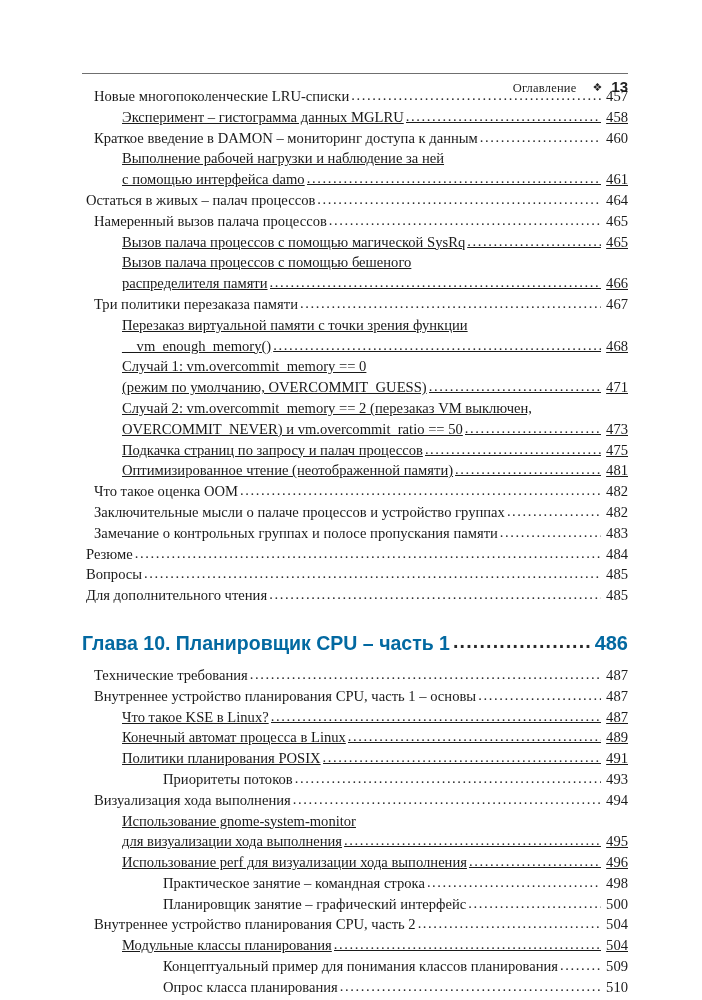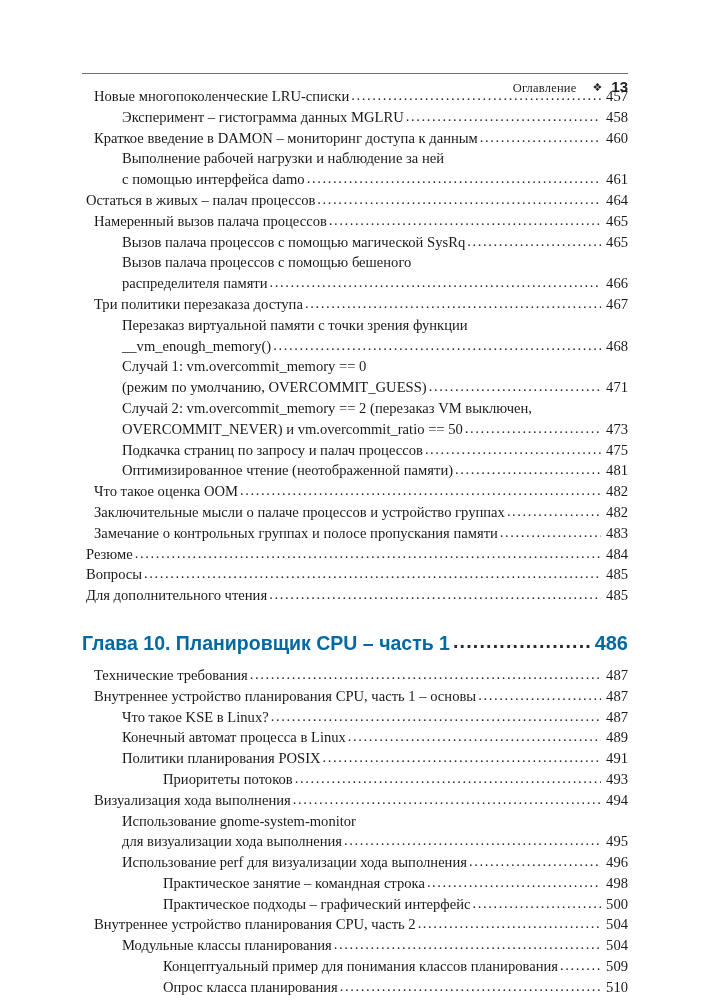--- a/index.html
+++ b/index.html
@@ -103,21 +103,21 @@
     text-align: right;
     min-width: 26px;
   }
   .cont-line {
     white-space: pre;
   }
 
   
   .lvl-1 { margin-left: 4px; }
   .lvl-2 { margin-left: 12px; }
-  .lvl-3 { margin-left: 40px; }
+  .lvl-3 { margin-left: 40px; text-decoration: underline; }
   .lvl-4 { margin-left: 81px; font-family: Liberation Serif, serif; }
 
   
   .chapter {
     font-family: "Liberation Sans", "DejaVu Sans", sans-serif;
     font-weight: bold;
     font-size: 19.5px;
     line-height: 26px;
     margin-top: 24px;
     margin-bottom: 9px;
@@ -203,21 +203,21 @@
         <div class="entry lvl-3">
           <div class="cont-line">Вызов палача процессов с помощью бешеного</div>
           <div class="entry-line">
             <span class="entry-text">распределителя памяти</span>
             <span class="leader"></span>
             <span class="page-num">466</span>
           </div>
         </div>
         <div class="entry lvl-2">
           <div class="entry-line">
-            <span class="entry-text">Три политики перезаказа доступа</span>
+            <span class="entry-text">Три политики перезаказа памяти</span>
             <span class="leader"></span>
             <span class="page-num">467</span>
           </div>
         </div>
         <div class="entry lvl-3">
           <div class="cont-line">Перезаказ виртуальной памяти с точки зрения функции</div>
           <div class="entry-line">
             <span class="entry-text">__vm_enough_memory()</span>
             <span class="leader"></span>
             <span class="page-num">468</span>
@@ -372,21 +372,21 @@
         </div>
         <div class="entry lvl-4">
           <div class="entry-line">
             <span class="entry-text">Практическое занятие – командная строка</span>
             <span class="leader"></span>
             <span class="page-num">498</span>
           </div>
         </div>
         <div class="entry lvl-4">
           <div class="entry-line">
-            <span class="entry-text">Практическое подходы – графический интерфейс</span>
+            <span class="entry-text">Планировщик занятие – графический интерфейс</span>
             <span class="leader"></span>
             <span class="page-num">500</span>
           </div>
         </div>
         <div class="entry lvl-2">
           <div class="entry-line">
             <span class="entry-text">Внутреннее устройство планирования CPU, часть 2</span>
             <span class="leader"></span>
             <span class="page-num">504</span>
           </div>

